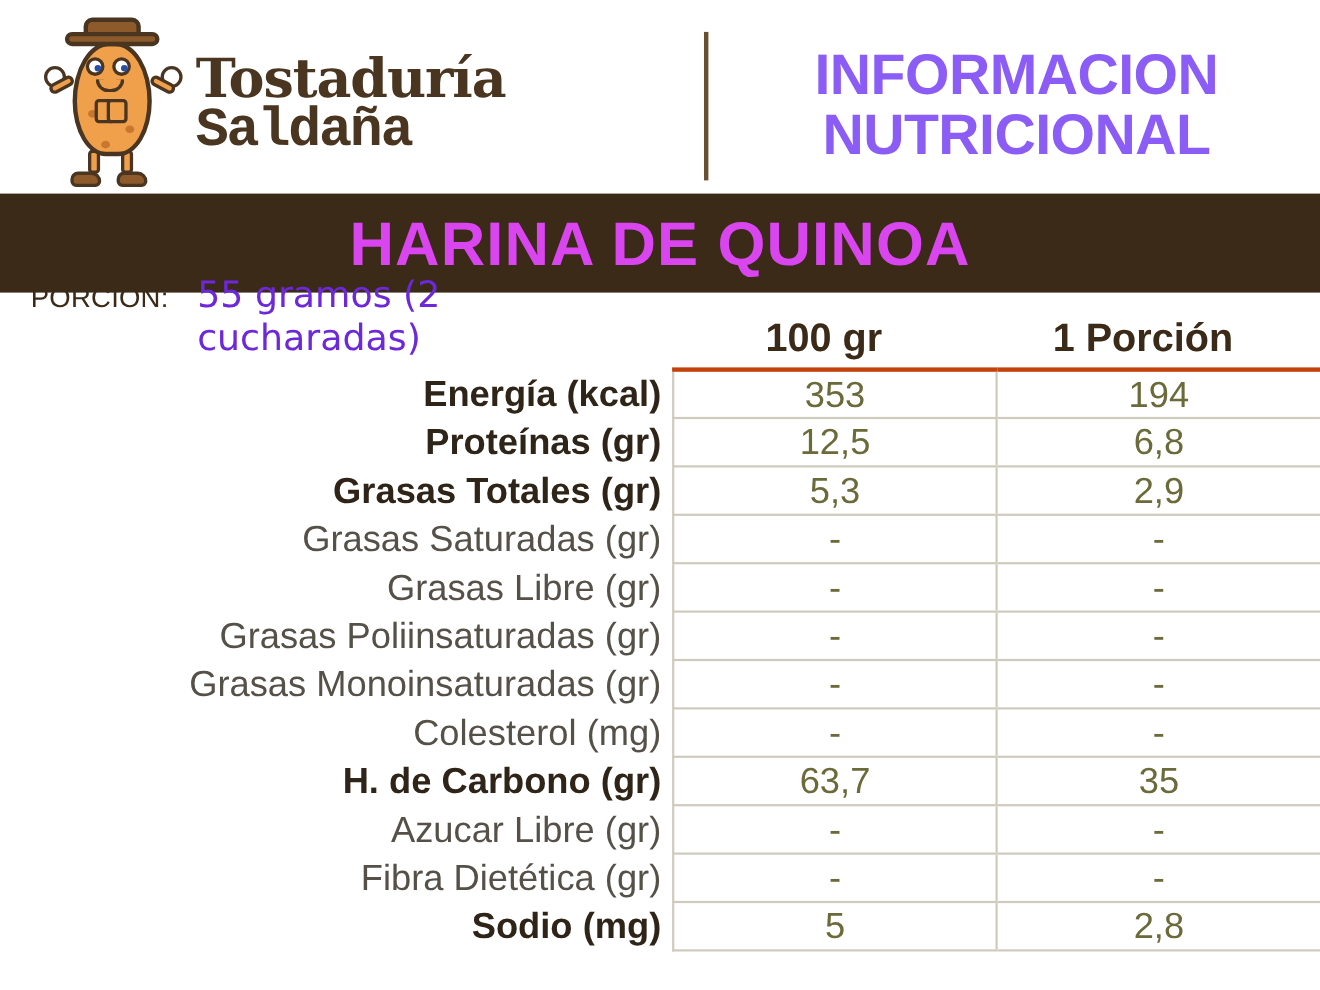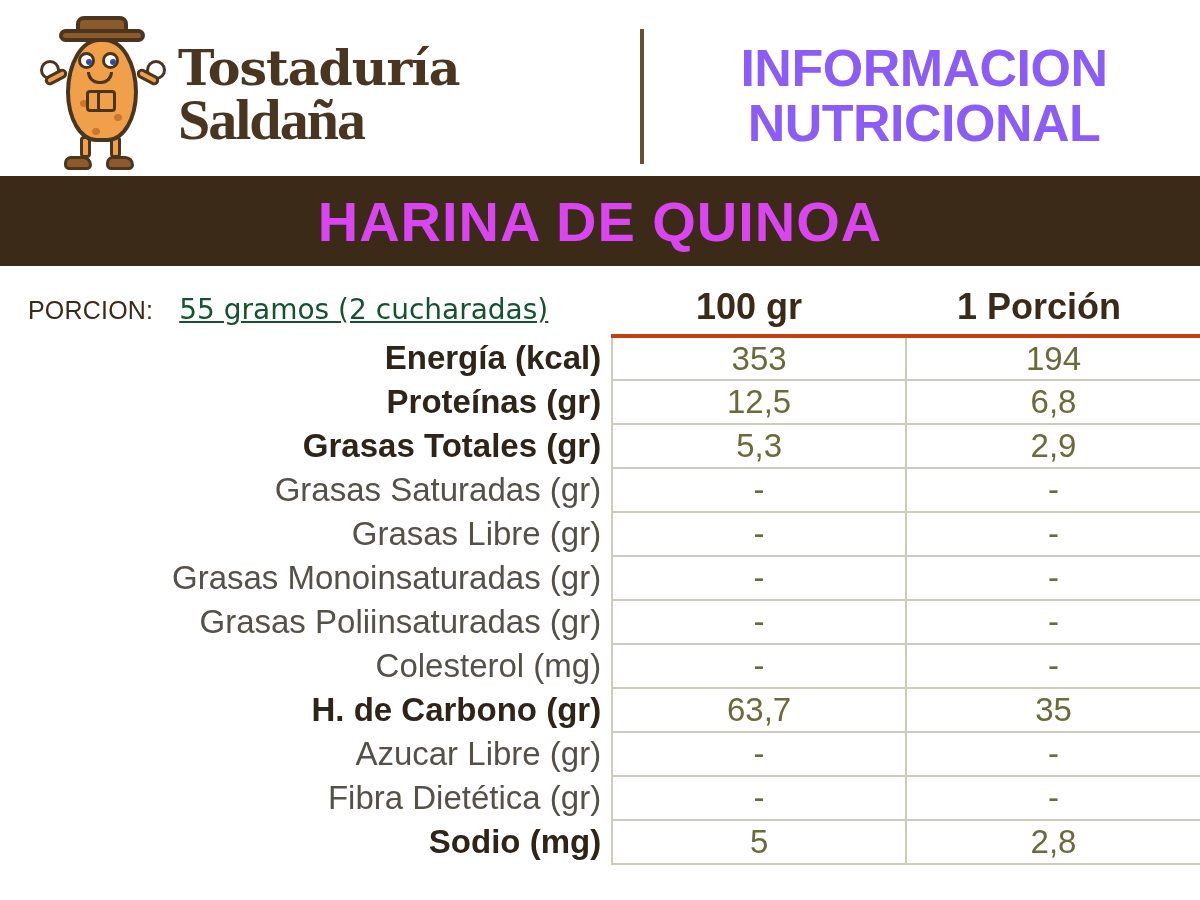--- a/index.html
+++ b/index.html
@@ -39,23 +39,23 @@
     line-height: 0.92;
   }
   .brand-text .t1 {
     font-family: "DejaVu Serif", serif;
     font-weight: bold;
     font-size: 49px;
     letter-spacing: -1px;
     display: block;
   }
   .brand-text .t2 {
-    font-family: Liberation Serif, serif;
-    font-weight: bold;
-    font-size: 58px;
+    font-family: Liberation Mono, monospace;
+    font-weight: bold;
+    font-size: 50px;
     letter-spacing: -2px;
     display: block;
     margin-top: 2px;
   }
   .divider-v {
     width: 4px;
     height: 135px;
     background: #6b4f33;
     margin: 0 22px 0 0;
     flex: 0 0 auto;
@@ -100,25 +100,24 @@
     padding-bottom: 8px;
     gap: 12px;
   }
   .portion-label {
     font-size: 25px;
     color: #3b2a18;
     font-weight: normal;
     letter-spacing: 0.2px;
   }
   .portion-value {
-    font-size: 28px;
-    color: #14532d;
+    font-size: 33px;
+    color: #6d28d9;
     margin-left: 14px;
     font-family: "DejaVu Sans", sans-serif;
-    text-decoration: underline;
   }
   .col-head {
     width: 290px;
     text-align: center;
     font-size: 36px;
     font-weight: bold;
     color: #3b2a18;
     padding-bottom: 6px;
   }
 
@@ -351,26 +350,26 @@
         <td class="label">Grasas Saturadas (gr)</td>
         <td class="val">-</td>
         <td class="val last">-</td>
       </tr>
       <tr>
         <td class="label">Grasas Libre (gr)</td>
         <td class="val">-</td>
         <td class="val last">-</td>
       </tr>
       <tr>
+        <td class="label">Grasas Poliinsaturadas (gr)</td>
+        <td class="val">-</td>
+        <td class="val last">-</td>
+      </tr>
+      <tr>
         <td class="label">Grasas Monoinsaturadas (gr)</td>
-        <td class="val">-</td>
-        <td class="val last">-</td>
-      </tr>
-      <tr>
-        <td class="label">Grasas Poliinsaturadas (gr)</td>
         <td class="val">-</td>
         <td class="val last">-</td>
       </tr>
       <tr>
         <td class="label">Colesterol (mg)</td>
         <td class="val">-</td>
         <td class="val last">-</td>
       </tr>
       <tr>
         <td class="label bold">H. de Carbono (gr)</td>

